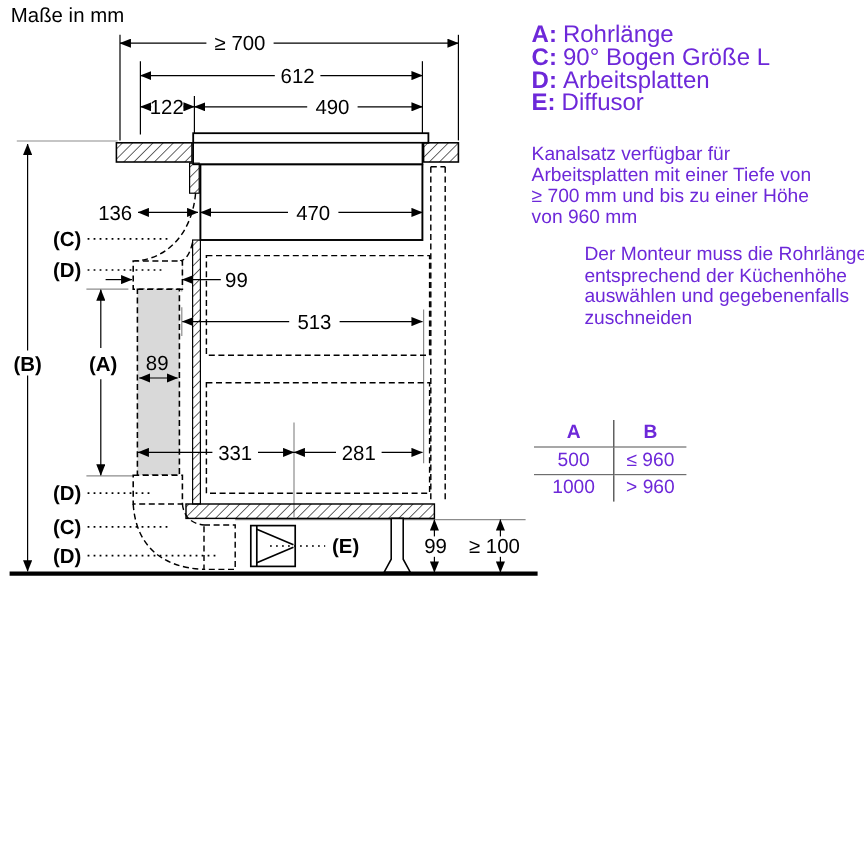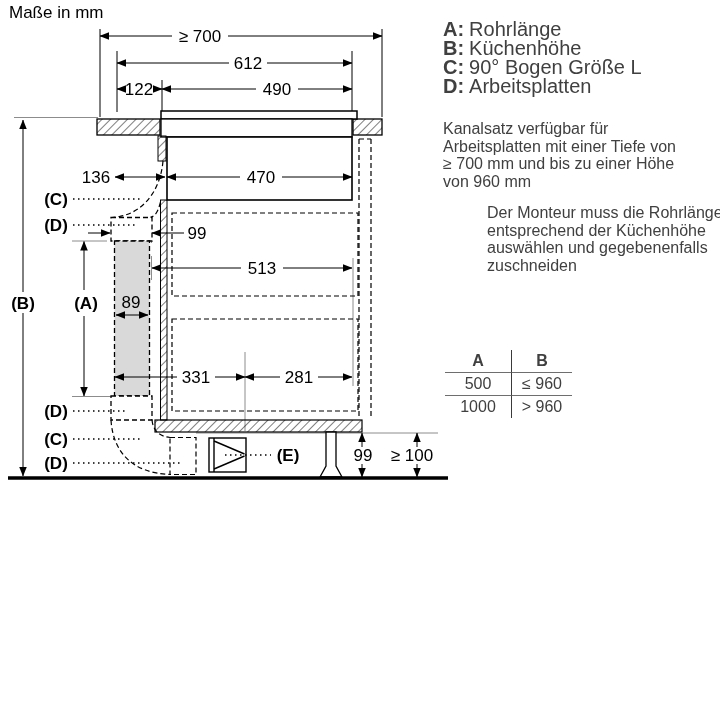--- a/index.html
+++ b/index.html
@@ -1,17 +1,17 @@
 <!DOCTYPE html>
 <html><head>
 <meta charset="utf-8">
 <style>
   html,body{margin:0;padding:0;background:#fff;}
   .page{position:relative;width:720px;height:720px;background:#fff;overflow:hidden;
-        font-family:"Liberation Sans",sans-serif;color:#404040;}
+        font-family:"Liberation Sans",sans-serif;color:#6d28d9;}
   .diagram{position:absolute;left:0;top:0;}
   svg text{font-family:"Liberation Sans",sans-serif;fill:#000;}
   .legend{position:absolute;left:443px;top:20px;font-size:20px;line-height:19px;}
   .legend-row{white-space:nowrap;}
   .legend-key{font-weight:bold;margin-right:5px;}
   .note{position:absolute;left:443px;width:272px;font-size:16px;line-height:17.5px;
         white-space:pre-line;}
   .note1{top:120px;}
   .note2{top:204px;margin-left:44px;}
   .dtable{position:absolute;left:445px;top:350px;display:grid;
@@ -162,23 +162,23 @@
       <text x="56" y="231">(D)</text>
       <text x="56" y="417">(D)</text>
       <text x="56" y="445">(C)</text>
       <text x="56" y="469">(D)</text>
       <text x="288" y="461">(E)</text>
     </g>
   </svg>
 
   <div class="legend">
     <div class="legend-row"><span class="legend-key">A:</span><span>Rohrlänge</span></div>
-    <div class="legend-row"><span class="legend-key">B:</span><span>Küchenhöhe</span></div>
     <div class="legend-row"><span class="legend-key">C:</span><span>90° Bogen Größe L</span></div>
     <div class="legend-row"><span class="legend-key">D:</span><span>Arbeitsplatten</span></div>
+    <div class="legend-row"><span class="legend-key">E:</span><span>Diffusor</span></div>
   </div>
 
   <div class="note note1">Kanalsatz verfügbar für
 Arbeitsplatten mit einer Tiefe von
 ≥ 700 mm und bis zu einer Höhe
 von 960 mm</div>
   <div class="note note2">Der Monteur muss die Rohrlänge
 entsprechend der Küchenhöhe
 auswählen und gegebenenfalls
 zuschneiden</div>

